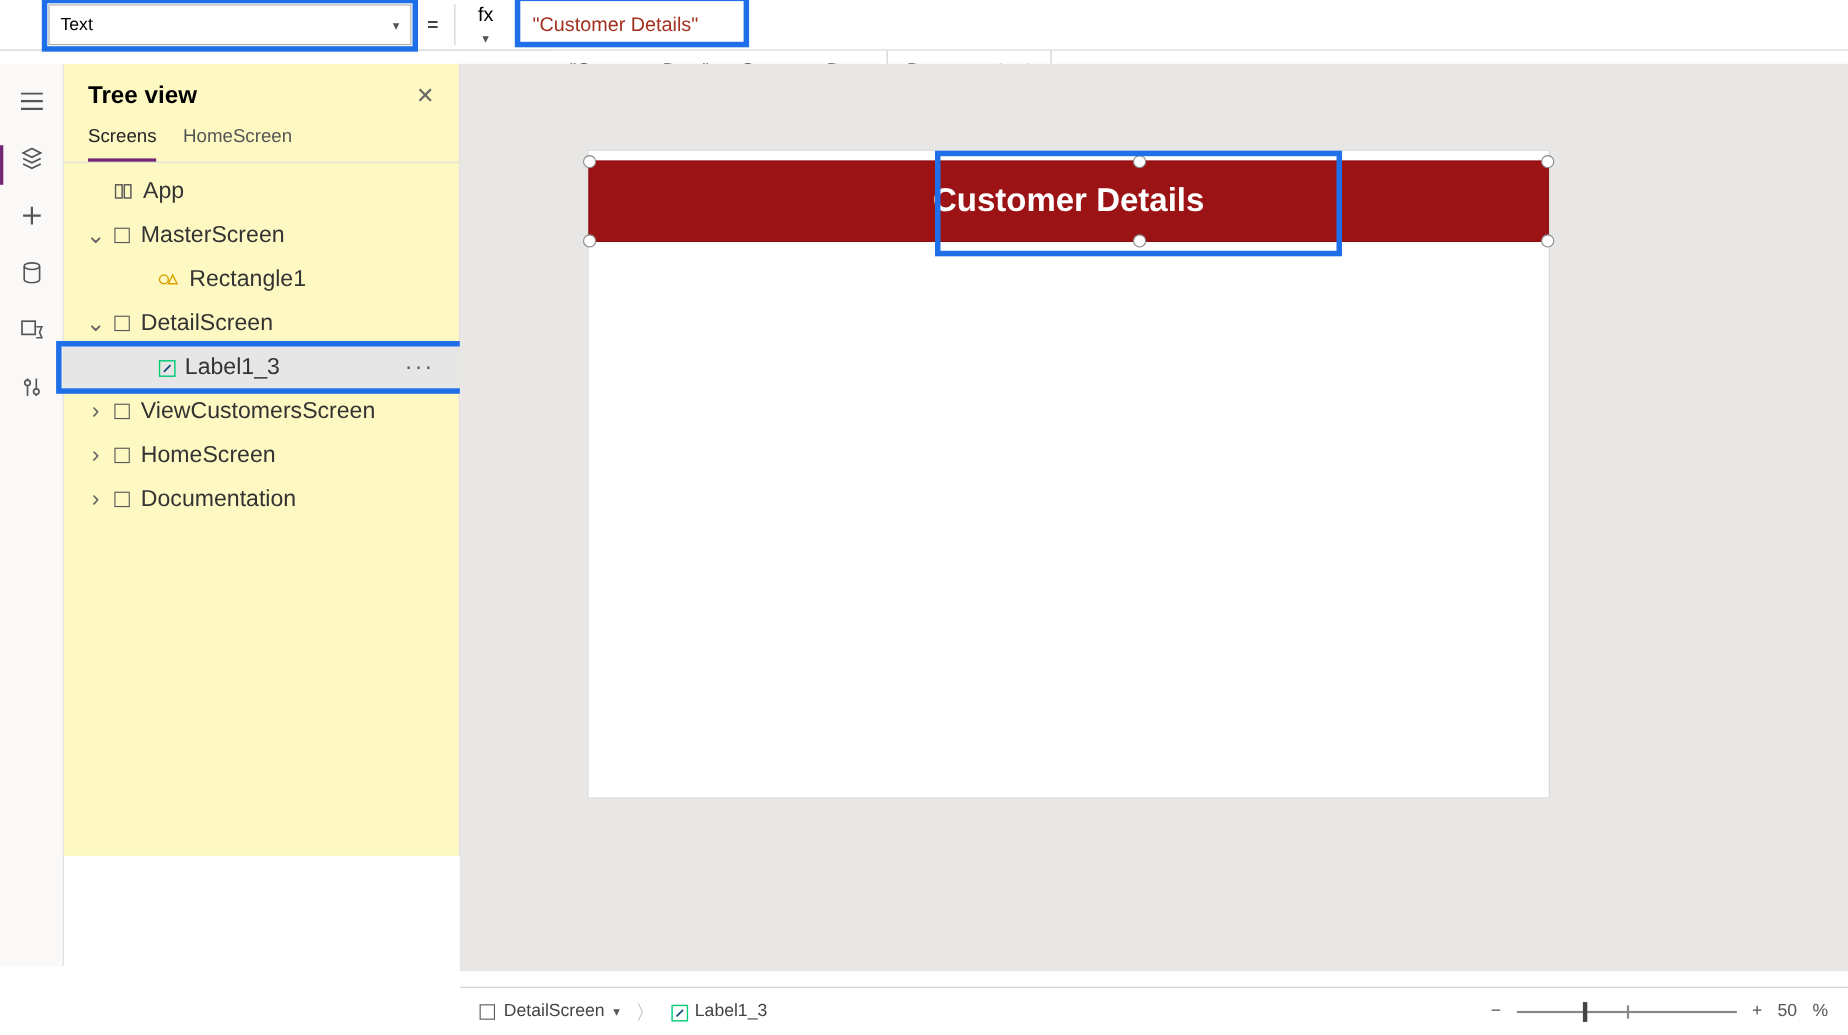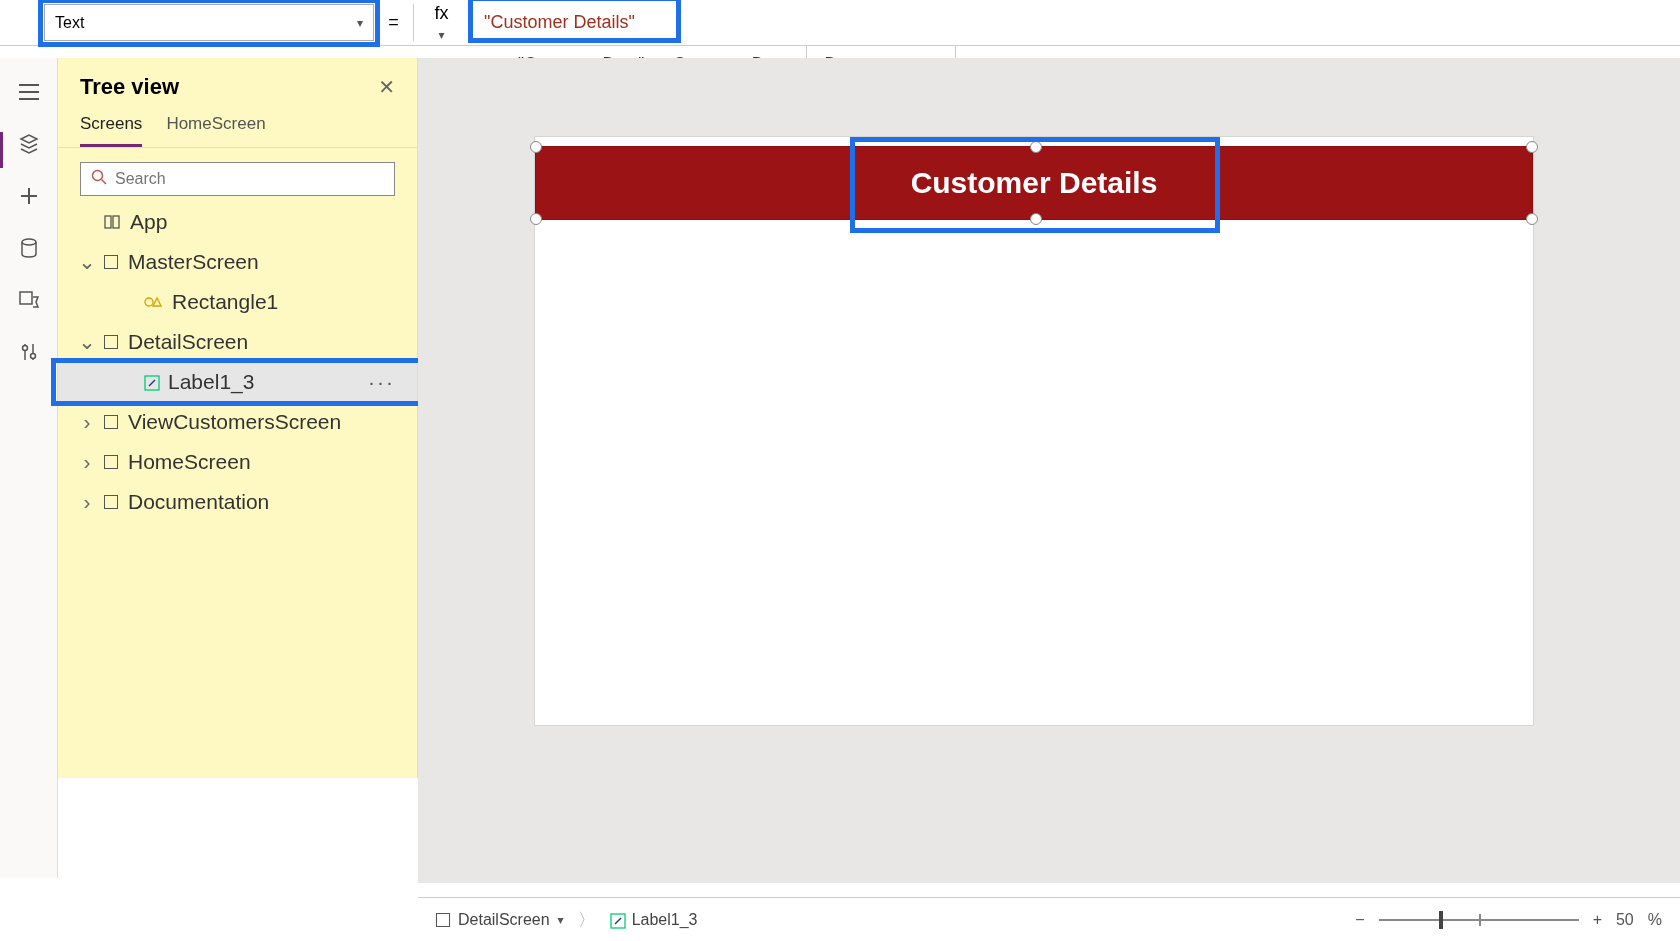--- a/index.html
+++ b/index.html
@@ -42,21 +42,21 @@
 .tree-item.selected { background: #e6e6e6; position: relative; }
 .sel-hl { position: absolute; left: -7px; right: -7px; top: -4px; bottom: -4px; border: 5px solid #1f6fe8; }
 .tree-item .caret { width: 14px; display: inline-flex; justify-content: center; color: #666; }
 .tree-item .ellips { margin-left: auto; margin-right: 22px; letter-spacing: 2px; color: #555; }
 .ico-box { display:inline-block; width:14px; height:14px; border:1.5px solid #555; }
 .ico-edit { display:inline-block; width:14px; height:14px; }
 .ico-edit svg, .ico-rect svg, .ico-app svg { display:block; }
 
 
 .canvas-area { position: absolute; left: 418px; top: 58px; right: 0; bottom: 58px; background: #e8e7e6; padding: 30px; }
-.screen-surface { width: 1000px; height: 590px; background: #fff; margin: 48px 0 0 86px; position: relative; border: 1px solid #d5d5d5; }
+.screen-surface { width: 875px; height: 590px; background: #fff; margin: 48px 0 0 86px; position: relative; border: 1px solid #d5d5d5; }
 .header-rect { position: absolute; left: 0; top: 9px; width: 100%; height: 74px; background: #9c1315; border: 1px solid #8c0f12; }
 .header-label { position: absolute; left: 50%; top: 50%; transform: translate(-50%, -50%); color:#fff; font-weight: 700; font-size: 30px; white-space: nowrap; }
 .label-hl { position:absolute; left: 315px; top: 0; width: 370px; height: 96px; border: 5px solid #1f6fe8; }
 .sel-handle { width: 12px; height: 12px; border-radius: 50%; background: #fff; border: 1px solid #888; position: absolute; }
 
 
 .btm-bar { position: absolute; left: 418px; right: 0; bottom: 0; height: 44px; border-top: 1px solid #ccc; display: flex; align-items: center; padding: 0 18px; background: #fff; }
 .crumb { display: flex; align-items: center; gap: 8px; font-size: 16px; color: #444; }
 .crumb-sep { margin: 0 14px; color: #aaa; font-size: 18px; }
 .zoom { margin-left: auto; display: flex; align-items: center; gap: 14px; color: #555; }
@@ -135,31 +135,20 @@
 
 <div class="tree-panel">
   <div class="tree-title-row">
     <div class="tree-title">Tree view</div>
     <div class="close-x">✕</div>
   </div>
   <div class="tabs-row">
     <div class="tab active">Screens</div>
     <div class="tab">HomeScreen</div>
   </div>
-  <div class="search-wrap">
-    <div class="search-box">
-      <span>
-        <svg width="16" height="16" viewBox="0 0 16 16">
-            <circle cx="6.5" cy="6.5" r="5" fill="none" stroke="#b55" stroke-width="1.5"></circle>
-            <path d="M10.5 10.5 L15 15" stroke="#b55" stroke-width="1.5"></path>
-          </svg>
-      </span>
-      <input placeholder="Search" style="">
-    </div>
-  </div>
   <div class="tree-items">
     <div class="tree-item">
       <span class="caret"></span>
       <span class="ico-app">
           <svg width="16" height="16" viewBox="0 0 16 16">
             <rect x="1" y="2" width="6" height="12" fill="none" stroke="#555" stroke-width="1.3"></rect>
             <rect x="9" y="2" width="6" height="12" fill="none" stroke="#555" stroke-width="1.3"></rect>
           </svg>
         </span>
       <span>App</span>

